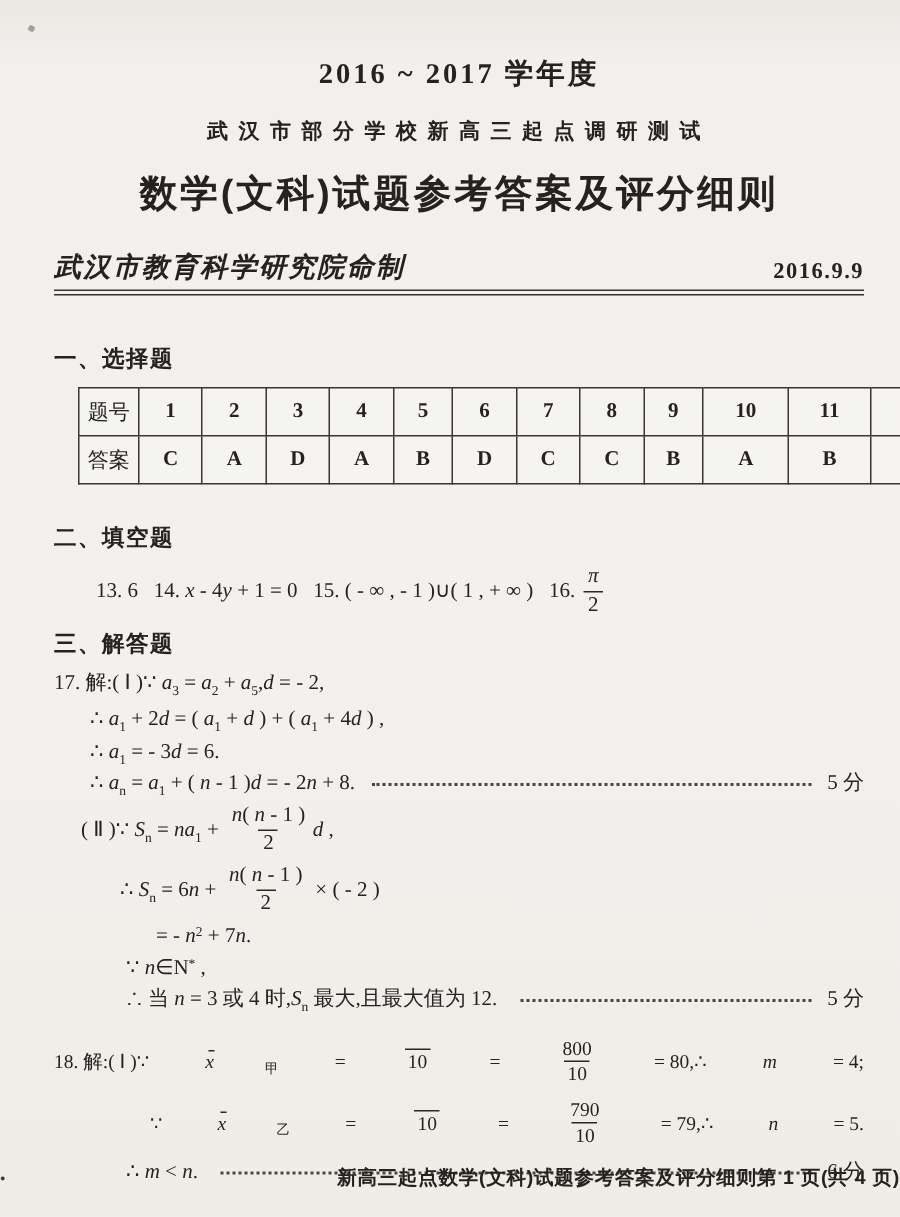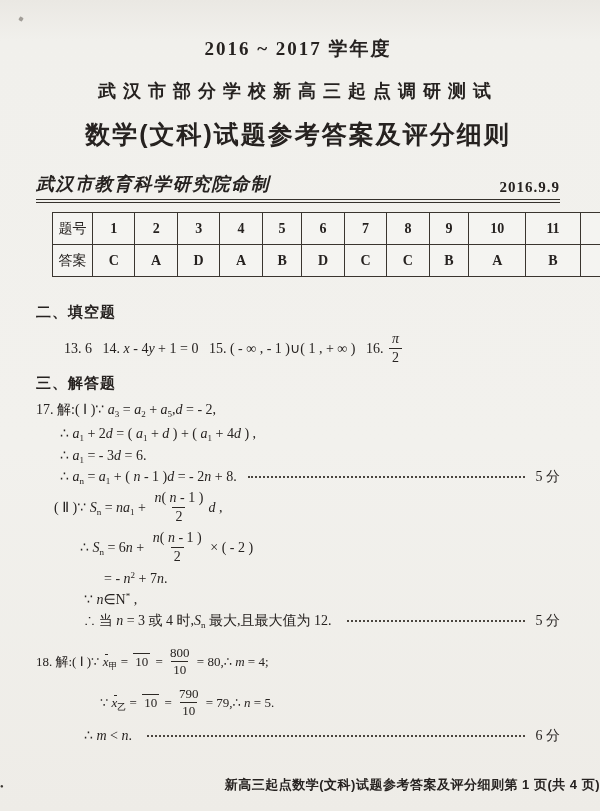--- a/index.html
+++ b/index.html
@@ -10,23 +10,23 @@
     background:#f0efeb;
   }
   .page {
     position:relative; width:600px; height:811px; overflow:hidden;
     background:linear-gradient(180deg,#eae8e3 0%,#f1f0ec 5%,#f2f1ed 55%,#eeece7 100%);
   }
   .speck {
     position:absolute; left:19px; top:17px; width:4px; height:4px;
     background:#8f8b85; border-radius:1px; transform:rotate(30deg); opacity:.8;
   }
-  .content { position:relative; padding:30px 40px 0 36px; }
+  .content { position:relative; padding:30px 24px 0 36px; }
   .t1 { margin-top:6px; text-align:center; font-weight:bold; font-size:19px; letter-spacing:2px; }
-  .t2 { margin-top:17px; text-align:center; font-weight:bold; font-size:18px; letter-spacing:7px; }
+  .t2 { margin-top:17px; text-align:center; font-weight:bold; font-size:14px; letter-spacing:7px; }
   .t3 { margin-top:15px; text-align:center; font-weight:bold; font-size:25px; letter-spacing:2px;
         font-family:"Liberation Sans", sans-serif; }
   .issuer-row { margin-top:21px; display:flex; justify-content:space-between; align-items:flex-end; }
   .issuer { font-weight:bold; font-style:italic; font-size:18px; letter-spacing:1.5px; }
   .idate  { font-weight:bold; font-size:15px; letter-spacing:1px; }
   .rule { margin-top:3px; border:none; border-bottom:4px double #35312c; }
   .h { font-weight:bold; font-size:15px; letter-spacing:1px; font-family:"Liberation Sans", sans-serif; }
   .h-choice { margin-top:33px; }
   .h-fill   { margin-top:26px; }
   .h-solve  { margin-top:6px; }
@@ -45,21 +45,21 @@
   .vr { font-style:italic; }
   .sb { font-size:9px; transform:translateY(4px); }
   .sp { font-size:9px; transform:translateY(-4px); }
   .frac { display:inline-flex; flex-direction:column; align-items:center; margin:2px 2px; line-height:16px; }
   .fnum { padding:0 3px 1px; display:inline-flex; align-items:center; }
   .fden { border-top:1.3px solid #2c2824; padding:1px 3px 0; display:inline-flex; align-items:center; }
   .bar { position:relative; }
   .bar::before { content:""; position:absolute; top:2px; left:2px; right:0; border-top:1.4px solid #2c2824; }
   .leader { flex:1 1 auto; min-width:16px; border-bottom:2px dotted #4a453f; height:0; margin:0 7px 0 8px; }
   .fill-line { margin:7px 0 4px 28px;font-family:Liberation Serif, serif; }
-  .tight { font-size:13px; }
+  .tight { font-size:13px;justify-content:space-between; }
   .tight .fnum, .tight .fden { padding:0 2px; }
   .footer {
     position:absolute; left:0; right:0; bottom:17px;
     display:flex; justify-content:space-between; align-items:center; gap:3px;
     font-weight:bold; font-size:13px; font-family:"Liberation Sans", sans-serif; letter-spacing:0.5px;
   }
   .footer .bullet { font-size:6px; transform:translateY(1px); color:#3c3832; }
 </style>
 </head>
 <body>
@@ -71,20 +71,21 @@
 
     <div class="t1">2016 ~ 2017 学年度</div>
     <div class="t2">武汉市部分学校新高三起点调研测试</div>
     <div class="t3">数学(文科)试题参考答案及评分细则</div>
     <div class="issuer-row">
       <span class="issuer">武汉市教育科学研究院命制</span>
       <span class="idate">2016.9.9</span>
     </div>
     <hr class="rule">
 
+    <div class="h h-choice">一、选择题</div>
     <table class="choice">
       <tbody>
           <tr>
             <td class="lbl">题号</td>
             <td>1</td>
             <td>2</td>
             <td>3</td>
             <td>4</td>
             <td>5</td>
             <td>6</td>

